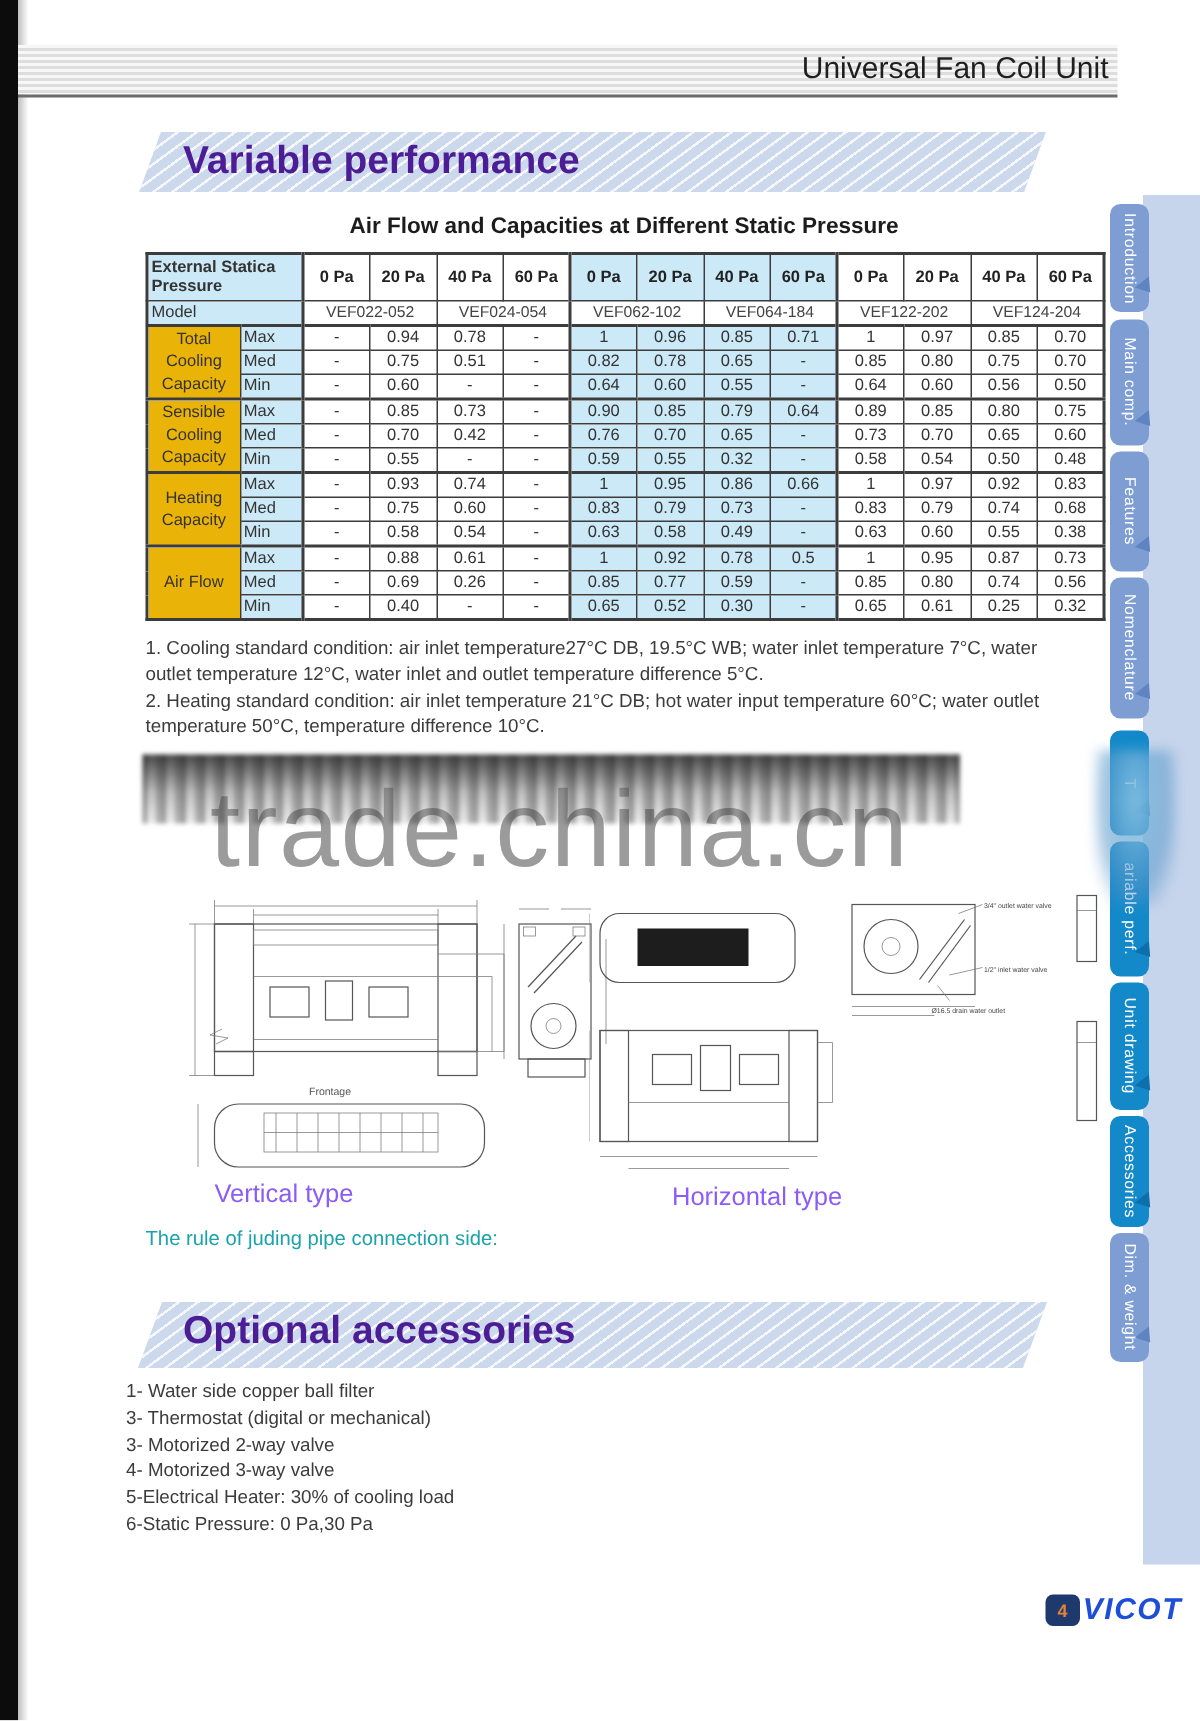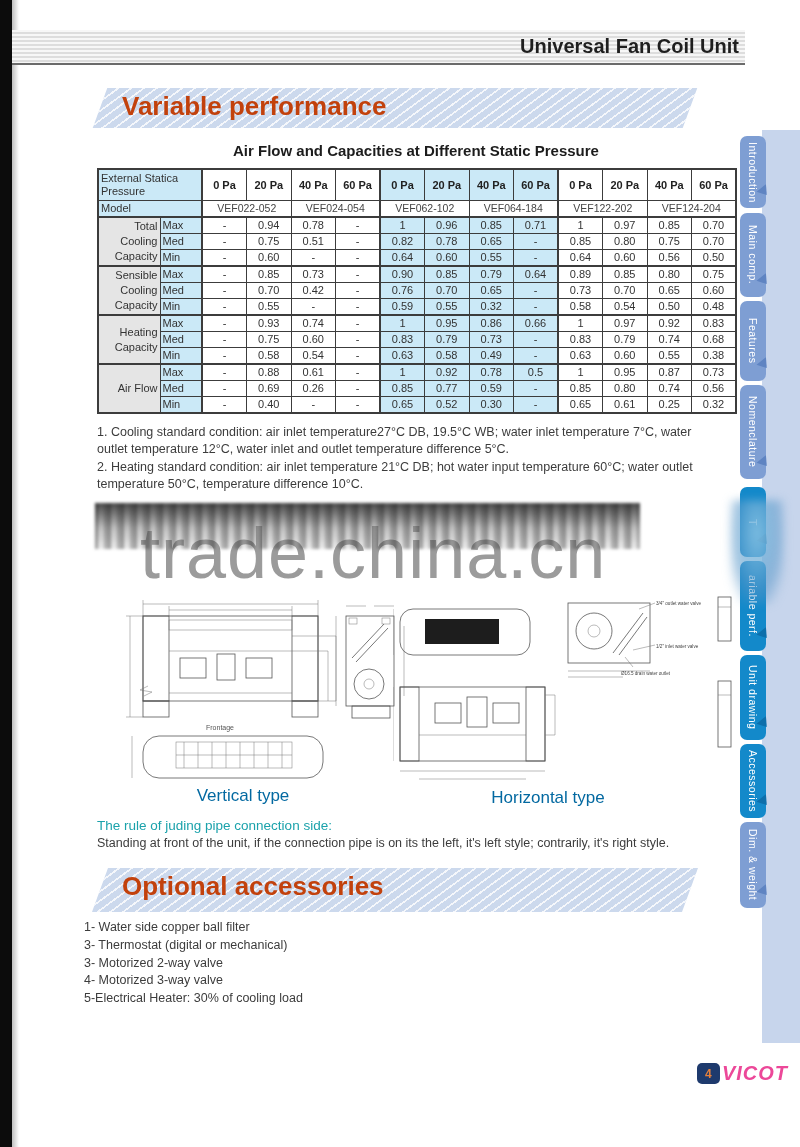--- a/index.html
+++ b/index.html
@@ -6,44 +6,44 @@
   .page{position:relative;width:800px;height:1147px;background:#fff;overflow:hidden;
         font-family:"Liberation Sans",sans-serif;color:#333;}
   .spine{position:absolute;left:0;top:0;width:12px;height:100%;background:#0c0c0c;}
   .spine-shade{position:absolute;left:12px;top:0;width:7px;height:100%;
         background:linear-gradient(90deg,rgba(0,0,0,.25),rgba(0,0,0,0));}
 
   
   .topband{position:absolute;left:12px;top:30px;width:733px;height:33px;
         background:repeating-linear-gradient(180deg,#f7f7f7 0 2px,#dddddd 2px 4px);
         border-bottom:2px solid #6b6b6b;display:flex;align-items:center;justify-content:flex-end;}
-  .topband .ttl{font-size:20px;font-weight:bold;color:#1f1f1f;padding-right:6px;}
+  .topband .ttl{font-size:20px;font-weight:normal;color:#1f1f1f;padding-right:6px;}
 
   
   .band{position:absolute;left:100px;width:590px;height:40px;}
   .band .bandbg{position:absolute;inset:0;transform:skewX(-20deg);
         background-color:#ccd9ed;
         background-image:repeating-linear-gradient(135deg,rgba(255,255,255,0) 0 7px,rgba(255,255,255,.8) 7px 9px);}
-  .band .band-title{position:absolute;left:22px;top:3px;font-size:26px;font-weight:bold;color:#c2410c;}
+  .band .band-title{position:absolute;left:22px;top:3px;font-size:26px;font-weight:bold;color:#4c1d95;}
   .band1{top:88px;}
   .band2{top:868px;height:44px;}
 
   .tbl-title{position:absolute;left:97px;top:142px;width:638px;text-align:center;
         font-size:15px;font-weight:bold;color:#1c1c1c;}
 
   
   .perf{position:absolute;left:97px;top:168px;width:638px;border-collapse:collapse;
         table-layout:fixed;font-size:11px;color:#333;background:#fff;border:2px solid #3c3c3c;}
   .perf th,.perf td{border:1px solid #3c3c3c;padding:0 2px;height:15px;line-height:1.15;
         font-weight:normal;text-align:center;overflow:hidden;}
-  .perf .corner{font-weight:normal;text-align:left;background:#cbe9f7;}
+  .perf .corner{font-weight:bold;text-align:left;background:#cbe9f7;}
   .perf .ph{font-weight:bold;background:#fff;height:30px;color:#222;}
   .perf .blue{background:#cbe9f7;}
   .perf .model-l{background:#cbe9f7;text-align:left;}
-  .perf .glabel{background:#e5e5e5;text-align:right;vertical-align:middle;line-height:1.35;}
+  .perf .glabel{background:#eab308;text-align:center;vertical-align:middle;line-height:1.35;}
   .perf .lvl{background:#cbe9f7;text-align:left;}
   .perf .mh{background:#fff;font-size:10.5px;color:#444;}
   .perf .gl{border-left-width:2px;}
   .perf .gsep{border-top-width:2px;}
 
   
   .testing{position:absolute;left:97px;top:424px;width:625px;}
   .teal{color:#1ba2ab;font-size:14px;margin:0 0 2px 0;font-weight:normal;}
   .bodytxt{font-size:12.5px;color:#3c3c3c;line-height:1.38;margin:0;}
 
@@ -52,37 +52,37 @@
         background:
           repeating-linear-gradient(90deg,rgba(50,50,50,.45) 0 3px,rgba(140,140,140,.18) 3px 9px,rgba(70,70,70,.4) 9px 13px),
           linear-gradient(to bottom,rgba(40,40,40,.92),rgba(120,120,120,.4) 55%,rgba(200,200,200,0));
         filter:blur(1.5px);}
   .watermark{position:absolute;left:140px;top:512px;width:580px;z-index:5;
         font-size:72px;color:#9b9b9b;letter-spacing:1px;white-space:nowrap;}
 
   
   .draw{position:absolute;}
   .draw svg{display:block;}
-  .dcap{position:absolute;width:200px;text-align:center;font-size:17px;color:#0369a1;}
+  .dcap{position:absolute;width:200px;text-align:left;font-size:17px;color:#8b5cf6;}
   .dline{stroke:#555;stroke-width:0.8;fill:none;}
   .dthin{stroke:#777;stroke-width:0.5;fill:none;}
   .dtext{fill:#555;font-size:7px;font-family:"Liberation Sans",sans-serif;}
   .atext{fill:#444;font-size:4.6px;font-family:"Liberation Sans",sans-serif;}
 
   
   .rule{position:absolute;left:97px;top:818px;width:630px;}
   .rule .teal{font-size:13.5px;}
   .acc-list{position:absolute;left:84px;top:919px;width:480px;list-style:none;margin:0;padding:0;
         font-size:12.5px;color:#3c3c3c;line-height:1.42;}
 
   
   .logo{position:absolute;right:12px;top:1062px;display:flex;align-items:center;z-index:3;}
   .logo .badge{width:23px;height:21px;background:#1e3a6d;border-radius:5px;display:flex;
         align-items:center;justify-content:center;font-size:12px;font-weight:bold;color:#e6803c;}
-  .logo .brand{font-size:20px;font-weight:bold;font-style:italic;color:#ec4899;letter-spacing:1px;margin-left:2px;}
+  .logo .brand{font-size:20px;font-weight:bold;font-style:italic;color:#1d4ed8;letter-spacing:1px;margin-left:2px;}
 
   
   .sidebar{position:absolute;right:0;top:130px;width:60px;height:913px;}
   .sidebar-bg{position:absolute;left:22px;top:0;width:38px;height:100%;background:#c7d5ec;}
   .tab{position:absolute;left:0;width:26px;background:#7e9ed3;border-radius:7px;
         display:flex;align-items:center;justify-content:center;cursor:pointer;}
   .tab.active{background:#1389ca;}
   .tab .tlabel{writing-mode:vertical-rl;text-orientation:mixed;font-size:10.5px;color:#fff;
         letter-spacing:.5px;white-space:nowrap;}
   .tab .chev{position:absolute;right:-4px;bottom:12px;width:0;height:0;
@@ -456,34 +456,34 @@
         <line class="dthin" x1="325" y1="100" x2="338" y2="100"></line>
       </g>
     </svg>
   </div>
 
   <div class="dcap" style="left:143px;top:786px;">Vertical type</div>
   <div class="dcap" style="left:448px;top:788px;">Horizontal type</div>
 
   <div class="rule">
     <p class="teal">The rule of juding pipe connection side:</p>
-    <p class="bodytxt">Standing at front of the unit, if the connection pipe is on its the left, it's left style; contrarily, it's right style.</p>
   </div>
 
   <div class="band band2">
     <div class="bandbg"></div>
     <span class="band-title">Optional accessories</span>
   </div>
 
   <ul class="acc-list" id="acc-list">
       <li>1- Water side copper ball filter</li>
       <li>3- Thermostat (digital or mechanical)</li>
       <li>3- Motorized 2-way valve</li>
       <li>4- Motorized 3-way valve</li>
       <li>5-Electrical Heater: 30% of cooling load</li>
+      <li>6-Static Pressure: 0 Pa,30 Pa</li>
     </ul>
 
   <div class="logo">
     <span class="badge">4</span>
     <span class="brand">VICOT</span>
   </div>
 
   <div class="sidebar" id="sidebar">
     <div class="sidebar-bg"></div>
   <div class="tab" style="top: 6px; height: 72px;">

